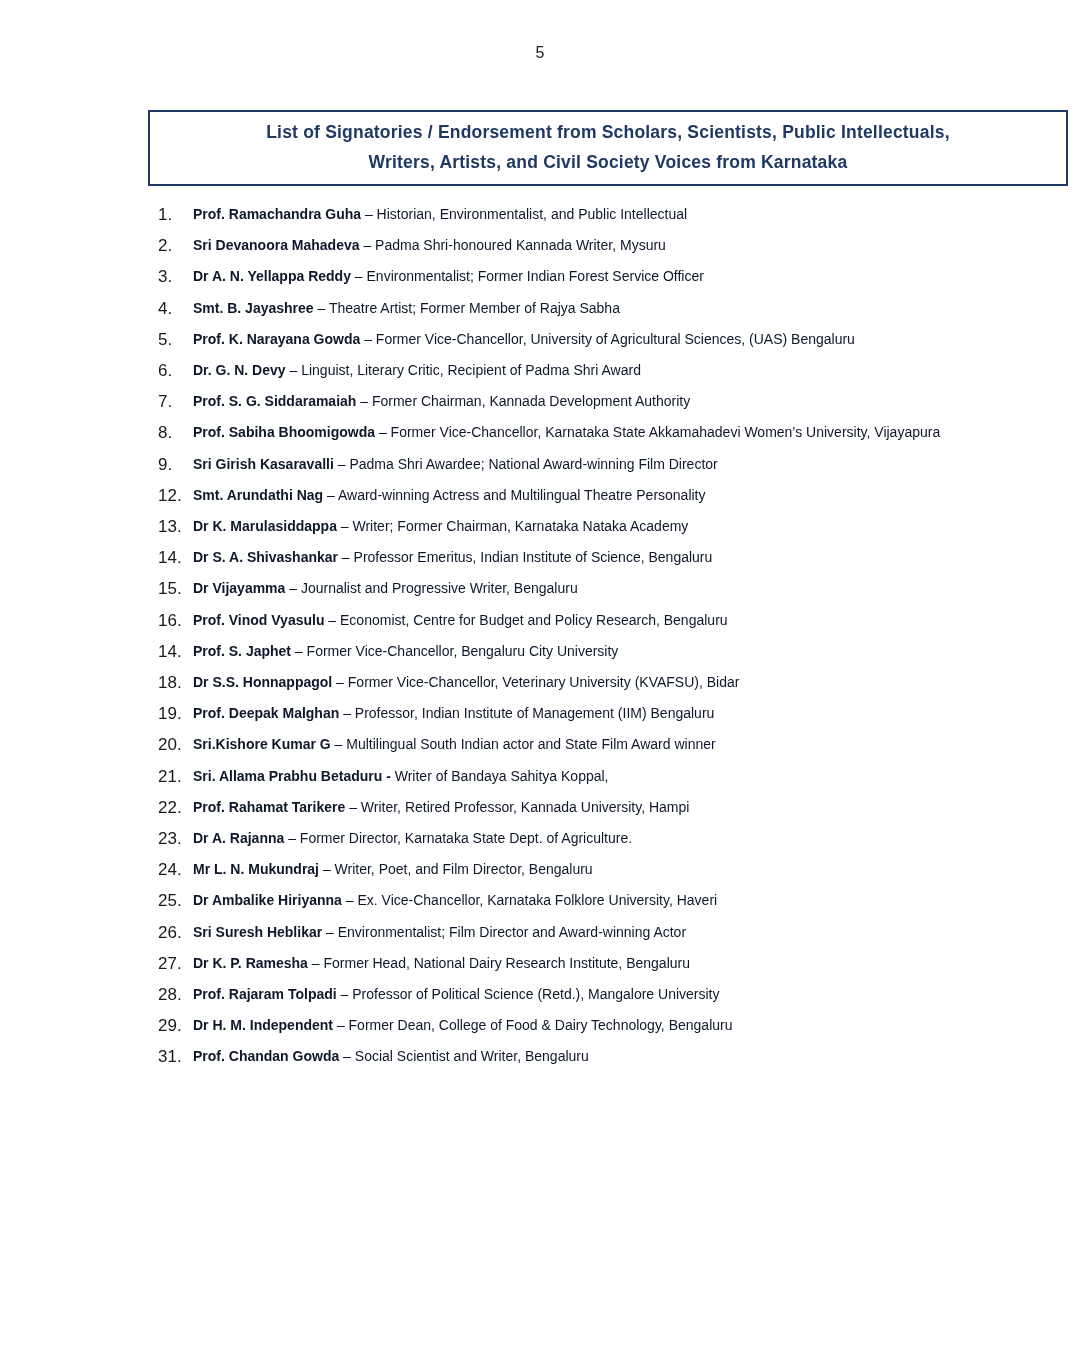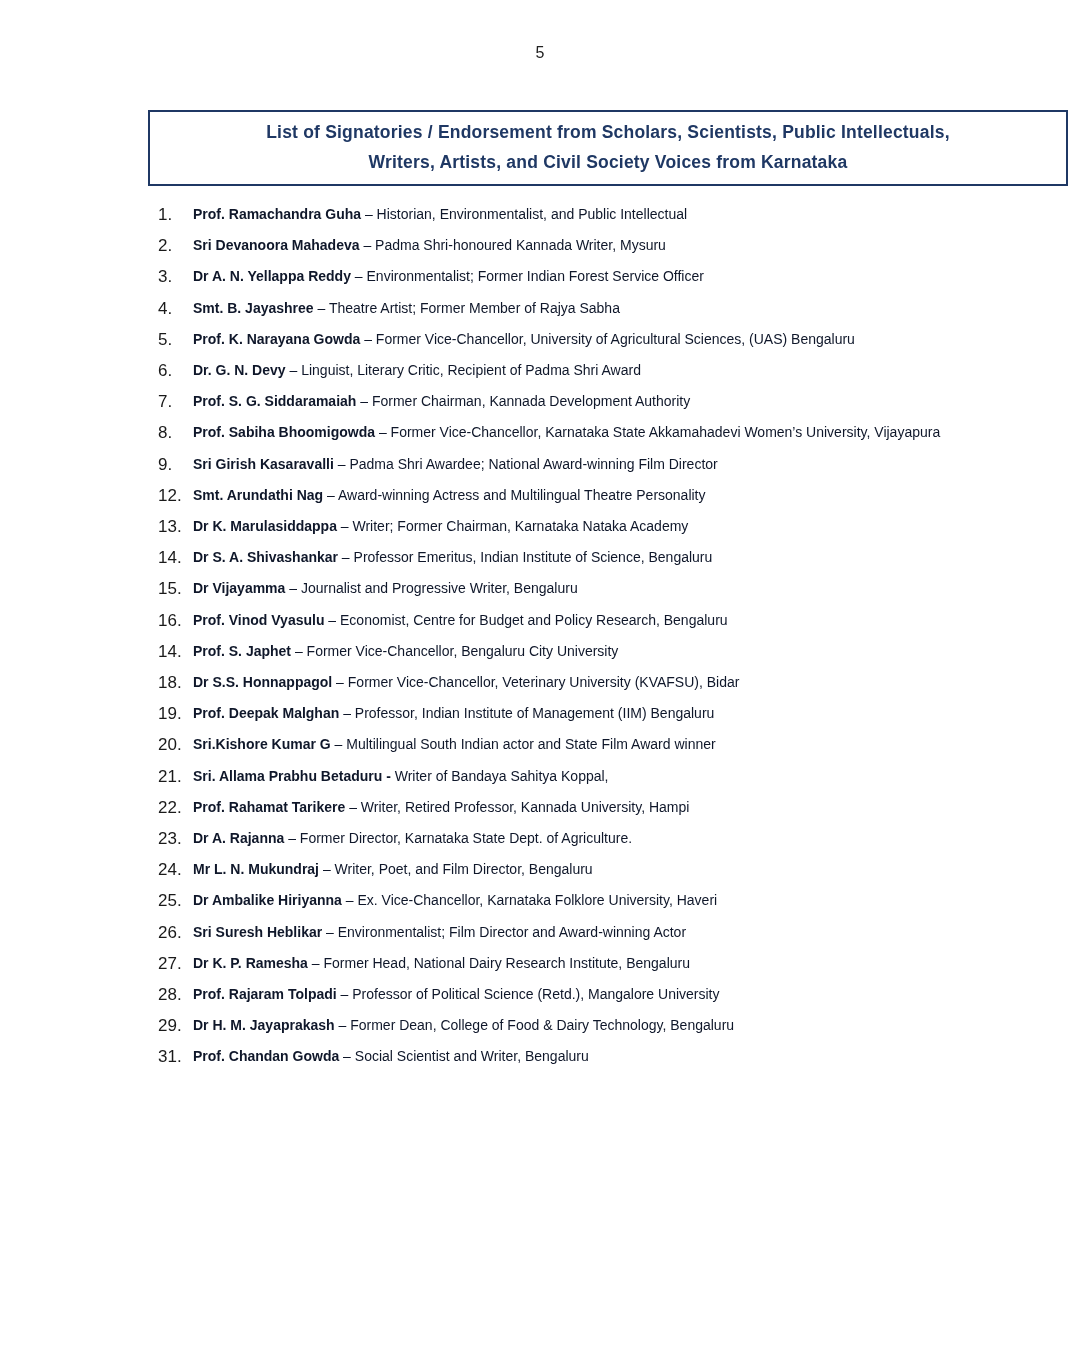--- a/index.html
+++ b/index.html
@@ -188,21 +188,21 @@
       <div class="row">
         <div class="num">27.</div>
         <div class="content"><span class="name">Dr K. P. Ramesha</span><span> – Former Head, National Dairy Research Institute, Bengaluru</span></div>
       </div>
       <div class="row">
         <div class="num">28.</div>
         <div class="content"><span class="name">Prof. Rajaram Tolpadi</span><span> – Professor of Political Science (Retd.), Mangalore University</span></div>
       </div>
       <div class="row">
         <div class="num">29.</div>
-        <div class="content"><span class="name">Dr H. M. Jayaprakash</span><span> – Former Dean, College of Food &amp; Dairy Technology, Bengaluru</span></div>
+        <div class="content"><span class="name">Dr H. M. Independent</span><span> – Former Dean, College of Food &amp; Dairy Technology, Bengaluru</span></div>
       </div>
       <div class="row">
         <div class="num">31.</div>
         <div class="content"><span class="name">Prof. Chandan Gowda</span><span> – Social Scientist and Writer, Bengaluru</span></div>
       </div>
     </div>
 
 </div>
 
 </body></html>

